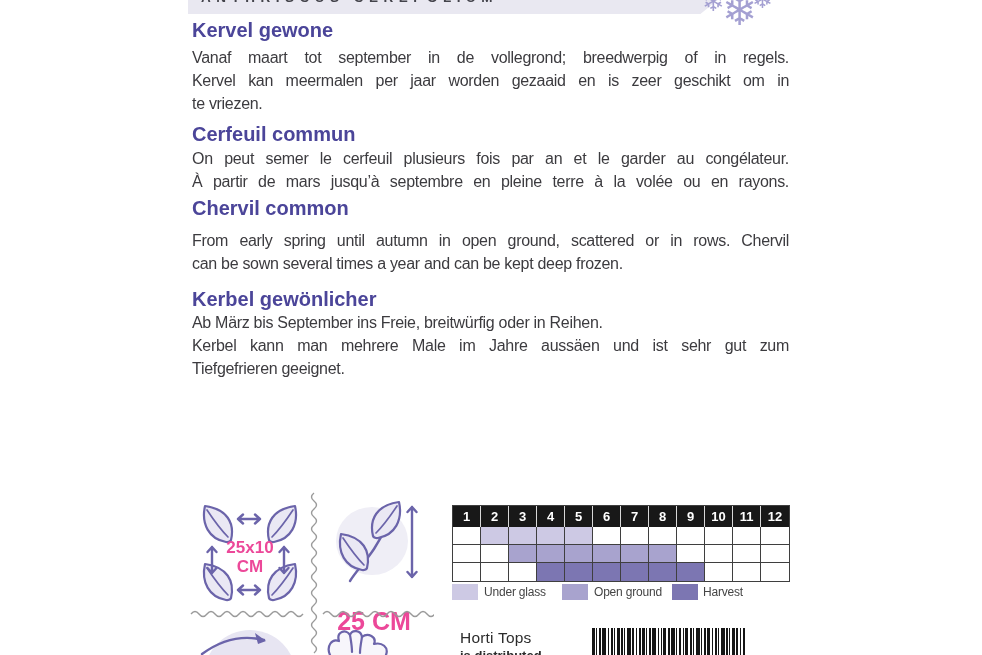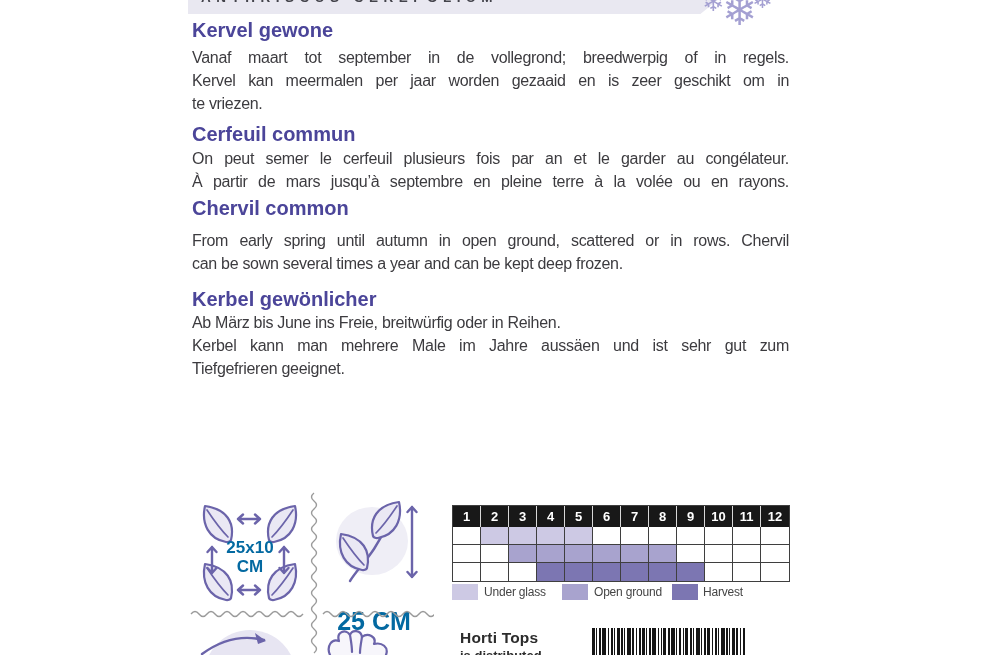--- a/index.html
+++ b/index.html
@@ -29,21 +29,21 @@
   }
   .sec-b{
     position:absolute;left:192px;width:597px;
     font-size:16px;color:#3c3b3f;line-height:23px;letter-spacing:-0.3px;
   }
   .ln{white-space:nowrap;}
   .ln.j{white-space:normal;text-align:justify;text-align-last:justify;}
 
   
   .icon-label{
-    position:absolute;text-align:center;color:#0369a1;font-weight:bold;
+    position:absolute;text-align:center;color:#ec4899;font-weight:bold;
   }
   .lbl-spacing{left:222px;top:538px;width:56px;font-size:17px;line-height:19px;}
   .lbl-height{left:330px;top:583px;width:88px;font-size:25px;margin-top:24px;}
   .wavy{position:absolute;}
 
   
   .cal{
     position:absolute;left:452px;top:505px;width:336px;
     display:grid;grid-template-columns:repeat(12,1fr);
     grid-template-rows:21px 18px 18px 18px;
@@ -65,21 +65,21 @@
     font-size:12px;color:#454545;letter-spacing:-0.2px;
   }
 
   
   .germ-circle{
     position:absolute;left:204px;top:630px;width:92px;height:92px;
     border-radius:50%;background:#e7e5f2;
   }
   .brand{
     position:absolute;left:460px;top:629px;
-    font-size:15.5px;font-weight:bold;color:#2c2c2c;letter-spacing:0.2px;text-align:right;
+    font-size:15.5px;font-weight:normal;color:#2c2c2c;letter-spacing:0.2px;text-align:right;
   }
   .brand-sub{
     position:absolute;left:460px;top:648px;
     font-size:13px;font-weight:bold;color:#2c2c2c;
   }
 </style>
 </head>
 <body>
 
 <div id="packet">
@@ -106,21 +106,21 @@
   </div>
 
   <div class="sec-h" style="top:197px">Chervil common</div>
   <div class="sec-b" style="top:229px">
     <div class="ln j">From early spring until autumn in open ground, scattered or in rows. Chervil</div>
     <div class="ln">can be sown several times a year and can be kept deep frozen.</div>
   </div>
 
   <div class="sec-h" style="top:288px">Kerbel gewönlicher</div>
   <div class="sec-b" style="top:311px">
-    <div class="ln">Ab März bis June ins Freie, breitwürfig oder in Reihen.</div>
+    <div class="ln">Ab März bis September ins Freie, breitwürfig oder in Reihen.</div>
     <div class="ln j">Kerbel kann man mehrere Male im Jahre aussäen und ist sehr gut zum</div>
     <div class="ln">Tiefgefrieren geeignet.</div>
   </div>
 
   <svg width="0" height="0" style="position:absolute">
     <defs>
       <g id="leaf">
         <path d="M3,35 C-1,18 7,4 29,1 C33,19 25,34 8,37 C6,37.4 3.6,36.6 3,35 Z" fill="#eae8f4" stroke="#6b64aa" stroke-width="2.2" stroke-linejoin="round"></path>
         <path d="M6,32 C13,25 21,14 27,5" fill="none" stroke="#6b64aa" stroke-width="1.7" stroke-linecap="round"></path>
       </g>

